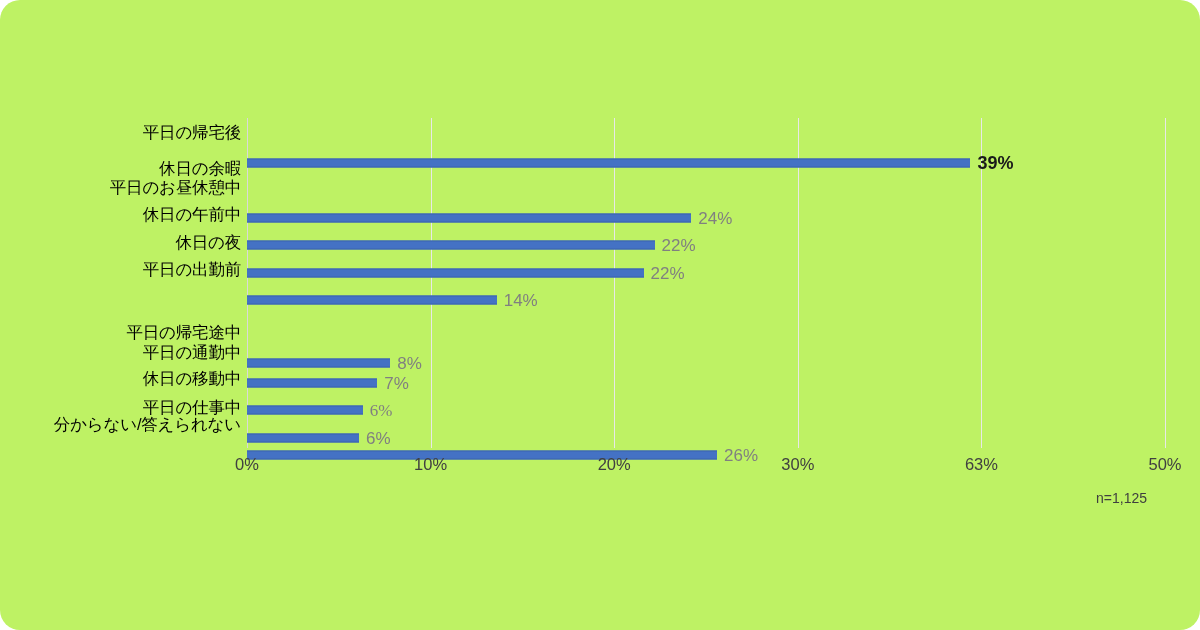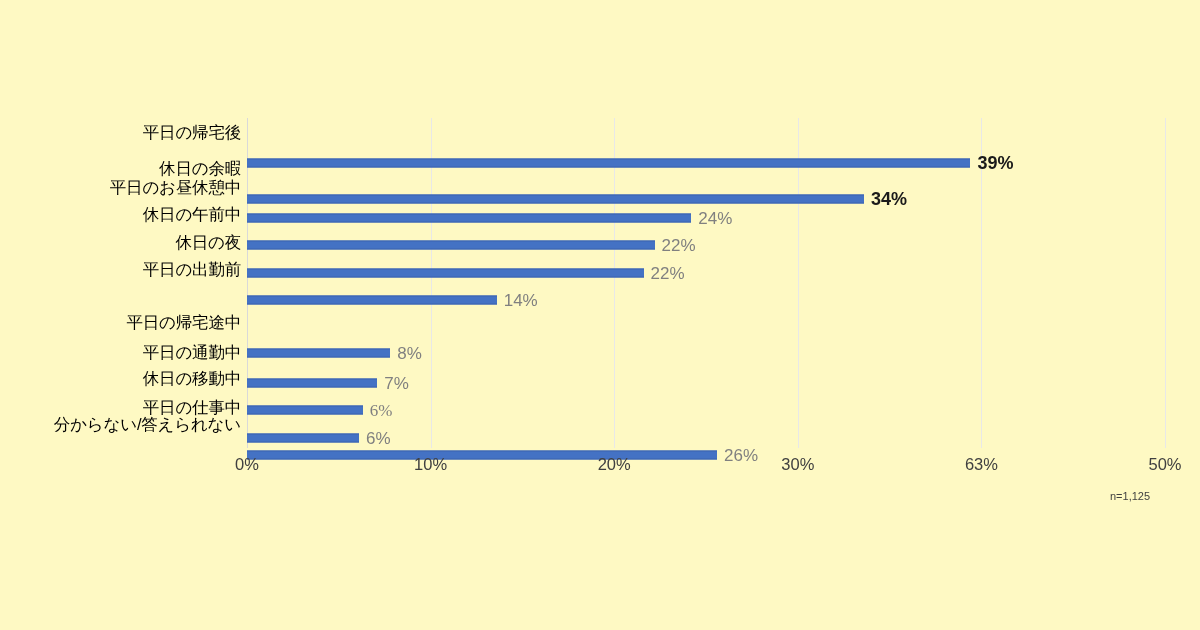--- a/index.html
+++ b/index.html
@@ -10,21 +10,22 @@
   body {
     width: 1200px;
     height: 630px;
     font-family: "Liberation Sans", "DejaVu Sans", sans-serif;
     overflow: hidden;
   }
   #chart-root {
     position: relative;
     width: 1200px;
     height: 630px;
-    background: #fef9c3;
+    background: #bef264;
+    border-radius: 20px;
   }
 
   
   .plot-area {
     position: absolute;
     left: 247px;
     top: 118px;
     width: 918px;
     height: 330px;
   }
@@ -113,24 +114,23 @@
     font-size: 16.5px;
     color: #404040;
     white-space: nowrap;
     line-height: 1.2;
   }
 
   .note {
     position: absolute;
     left: 1096px;
     top: 490px;
-    font-size: 11px;
+    font-size: 14px;
     color: #3f3f3f;
     white-space: nowrap;
-    margin-left: 14px;
   }
 </style>
 </head>
 <body>
 
 <div id="chart-root">
 
   <div class="plot-area">
     <div class="axis-line"></div>
     <div class="gridline" style="left:183.6px"></div>
@@ -143,24 +143,20 @@
   <div class="rows" id="rows">
       <div class="row" style="top: 0px; height: 27.5px;">
         <div class="cat-label">平日の帰宅後</div>
         <div class="bar-wrap">
           <div class="bar" style="width: 723.384px; background: rgb(68, 114, 196);"></div>
           <div class="val-label emph">39%</div>
         </div>
       </div>
       <div class="row" style="top: 36px; height: 27.5px;">
         <div class="cat-label">休日の余暇</div>
-        <div class="bar-wrap">
-          <div class="bar" style="width: 616.896px; background: rgb(68, 114, 196);"></div>
-          <div class="val-label emph">34%</div>
-        </div>
       </div>
       <div class="row" style="top: 55px; height: 27.5px;">
         <div class="cat-label">平日のお昼休憩中</div>
         <div class="bar-wrap">
           <div class="bar" style="width: 444.312px; background: rgb(68, 114, 196);"></div>
           <div class="val-label">24%</div>
         </div>
       </div>
       <div class="row" style="top: 82.5px; height: 27.5px;">
         <div class="cat-label">休日の午前中</div>
@@ -176,21 +172,21 @@
           <div class="val-label">22%</div>
         </div>
       </div>
       <div class="row" style="top: 137.5px; height: 27.5px;">
         <div class="cat-label">平日の出勤前</div>
         <div class="bar-wrap">
           <div class="bar" style="width: 249.696px; background: rgb(68, 114, 196);"></div>
           <div class="val-label">14%</div>
         </div>
       </div>
-      <div class="row" style="top: 190px; height: 27.5px;">
+      <div class="row" style="top: 200px; height: 27.5px;">
         <div class="cat-label">平日の帰宅途中</div>
         <div class="bar-wrap">
           <div class="bar" style="width: 143.208px; background: rgb(68, 114, 196);"></div>
           <div class="val-label">8%</div>
         </div>
       </div>
       <div class="row" style="top: 220px; height: 27.5px;">
         <div class="cat-label">平日の通勤中</div>
         <div class="bar-wrap">
           <div class="bar" style="width: 130.356px; background: rgb(68, 114, 196);"></div>

